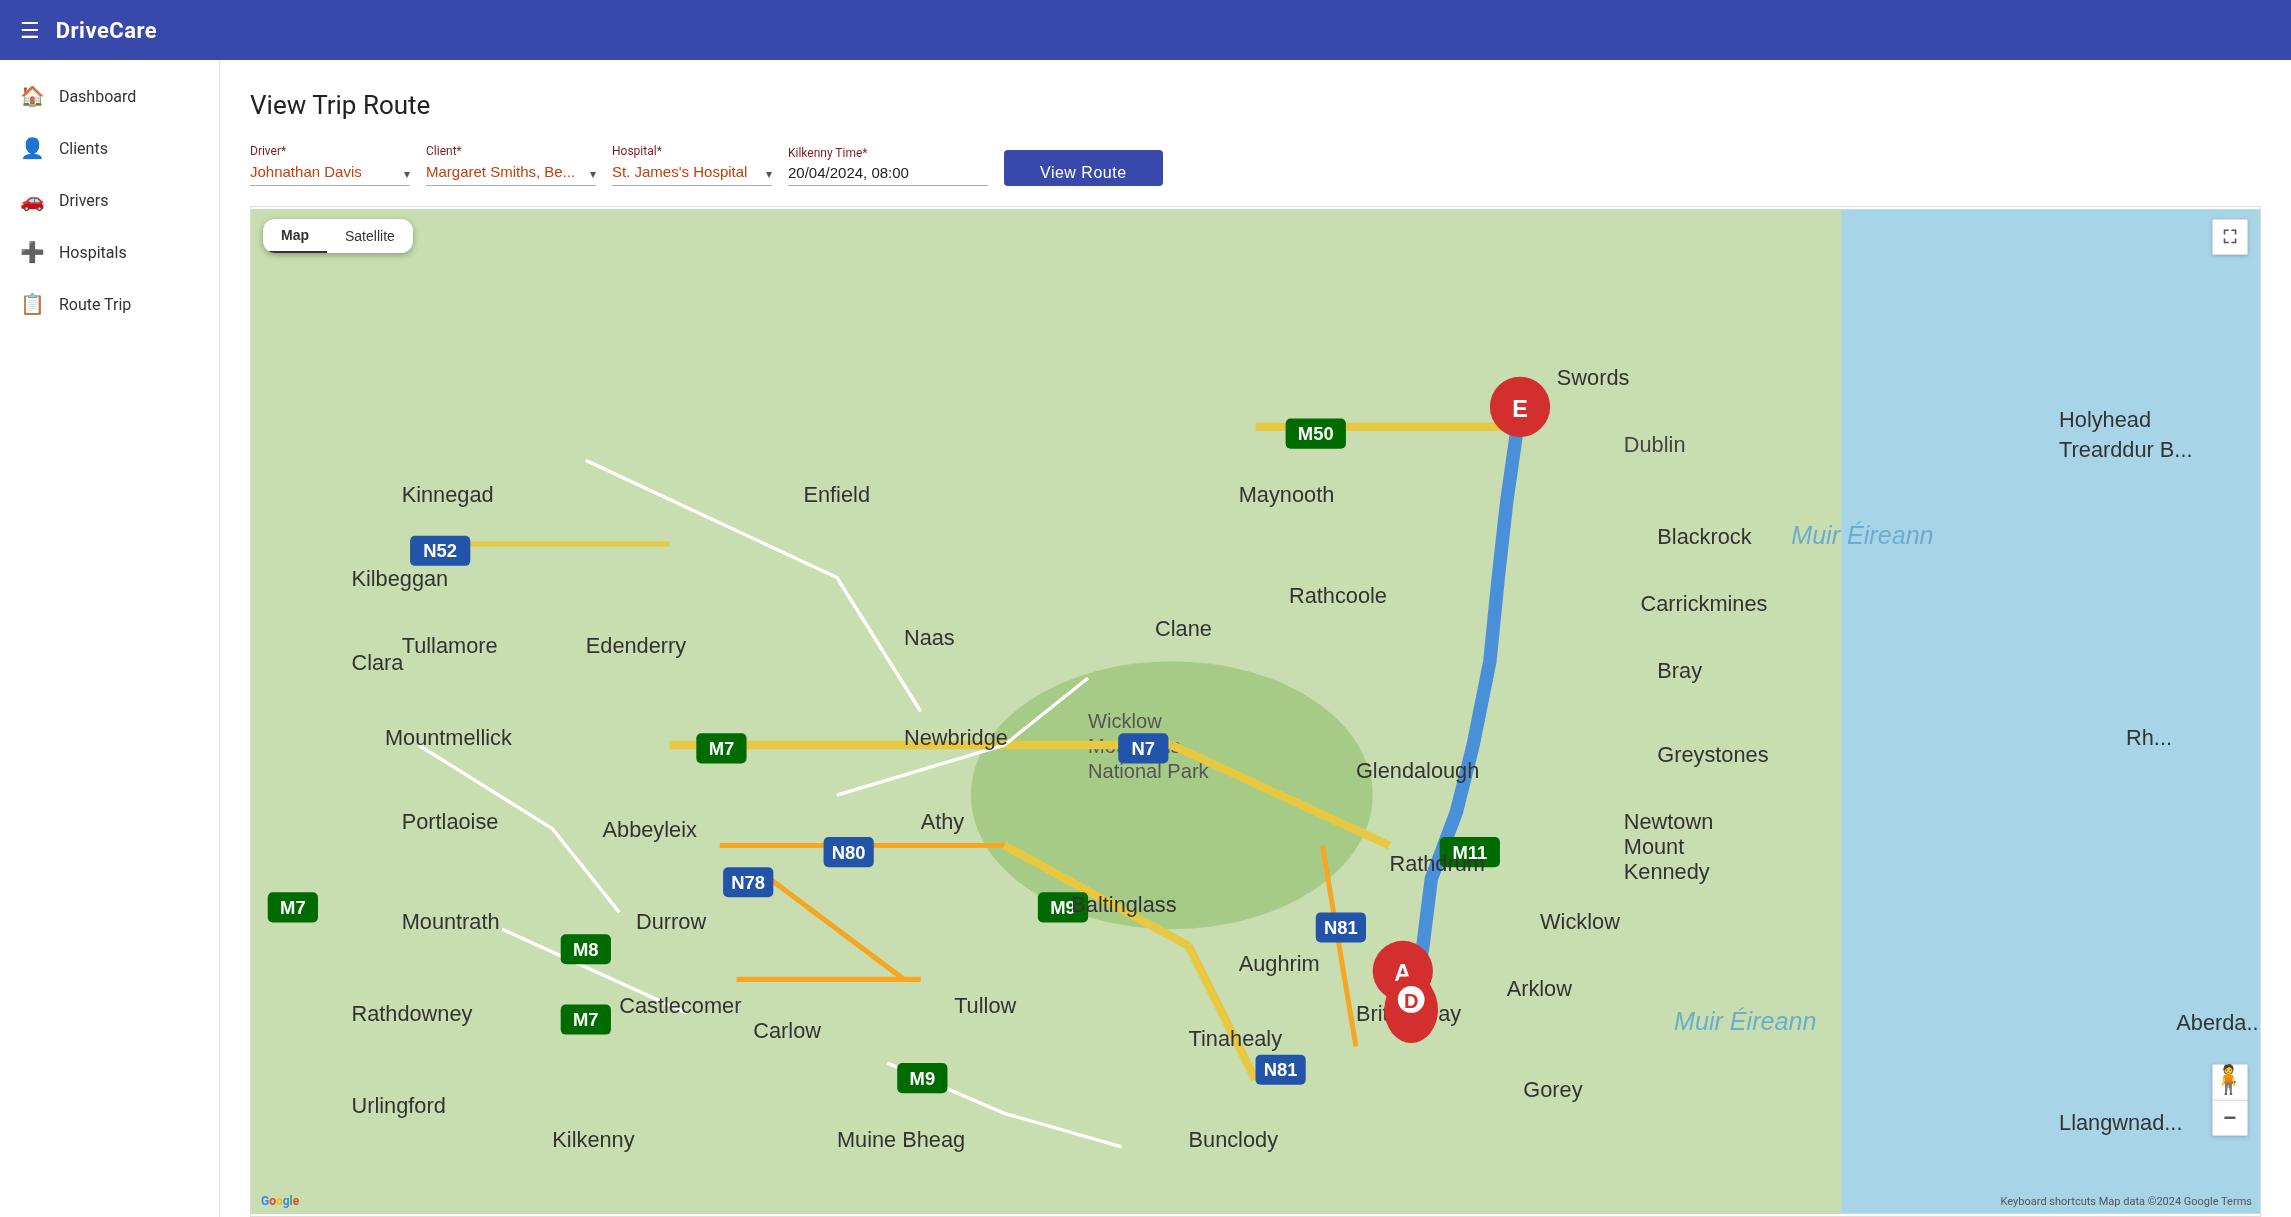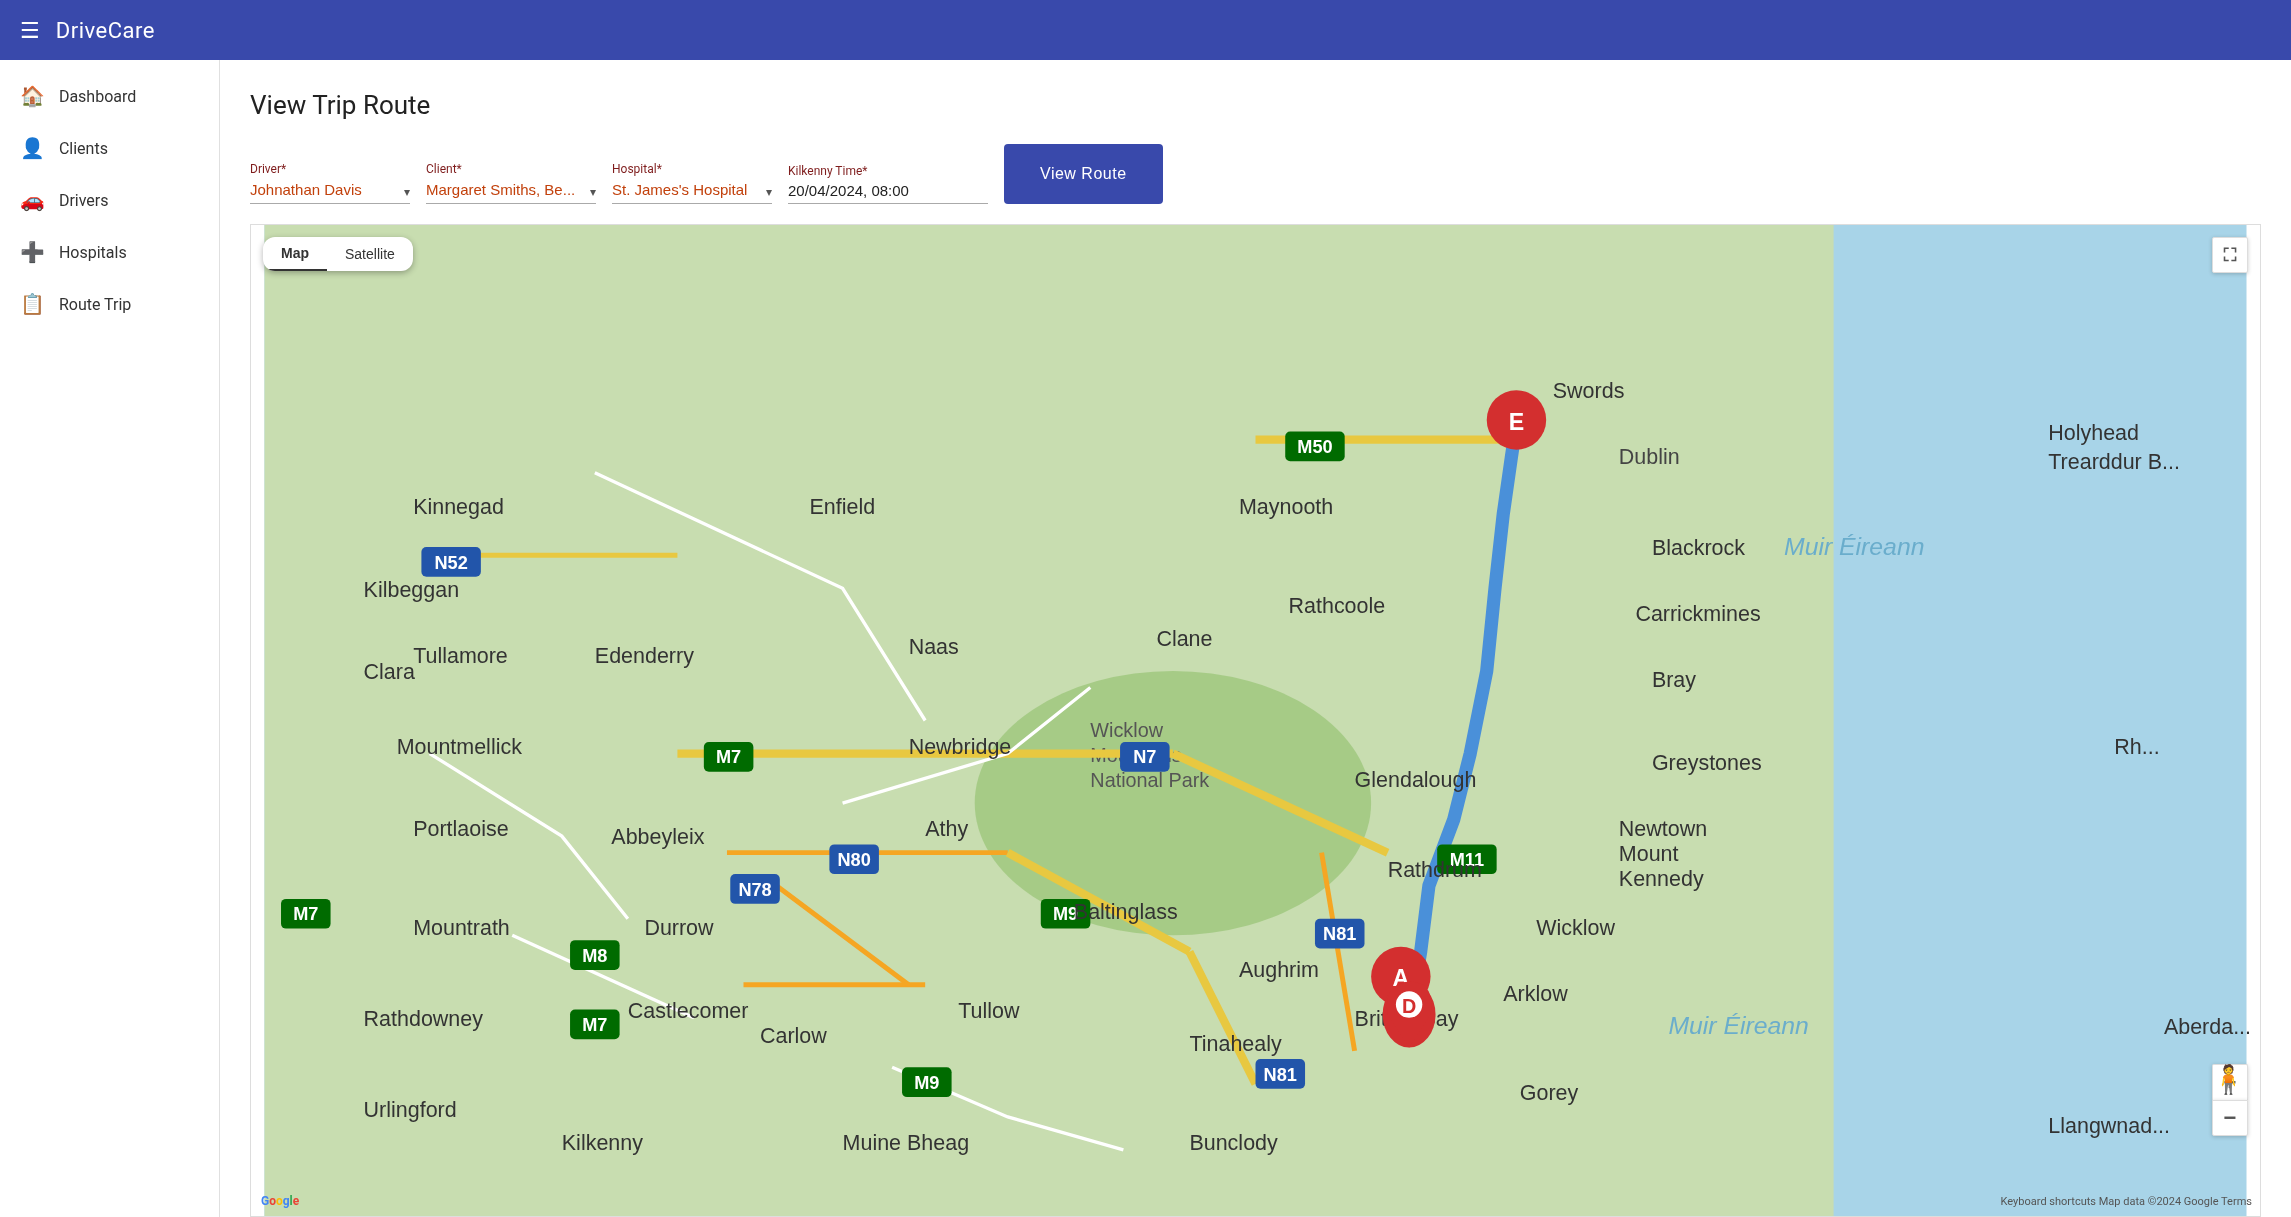--- a/index.html
+++ b/index.html
@@ -15,21 +15,21 @@
       height: 60px;
       flex-shrink: 0;
     }
     .topnav .menu-icon {
       font-size: 22px;
       margin-right: 16px;
       cursor: pointer;
     }
     .topnav .app-title {
       font-size: 22px;
-      font-weight: normal;
+      font-weight: bold;
       letter-spacing: 0.5px;
     }
 
     
     .layout {
       display: flex;
       flex: 1;
       overflow: hidden;
     }
 
@@ -131,21 +131,21 @@
       background-color: #3949AB;
       color: white;
       border: none;
       padding: 14px 36px;
       font-size: 16px;
       font-weight: 500;
       border-radius: 4px;
       cursor: pointer;
       letter-spacing: 0.5px;
       white-space: nowrap;
-      height: 60px;
+      height: 36px;
       align-self: flex-end;
       text-align: right;
     }
 
     
     .map-container {
       flex: 1;
       position: relative;
       border: 1px solid #ddd;
       overflow: hidden;

